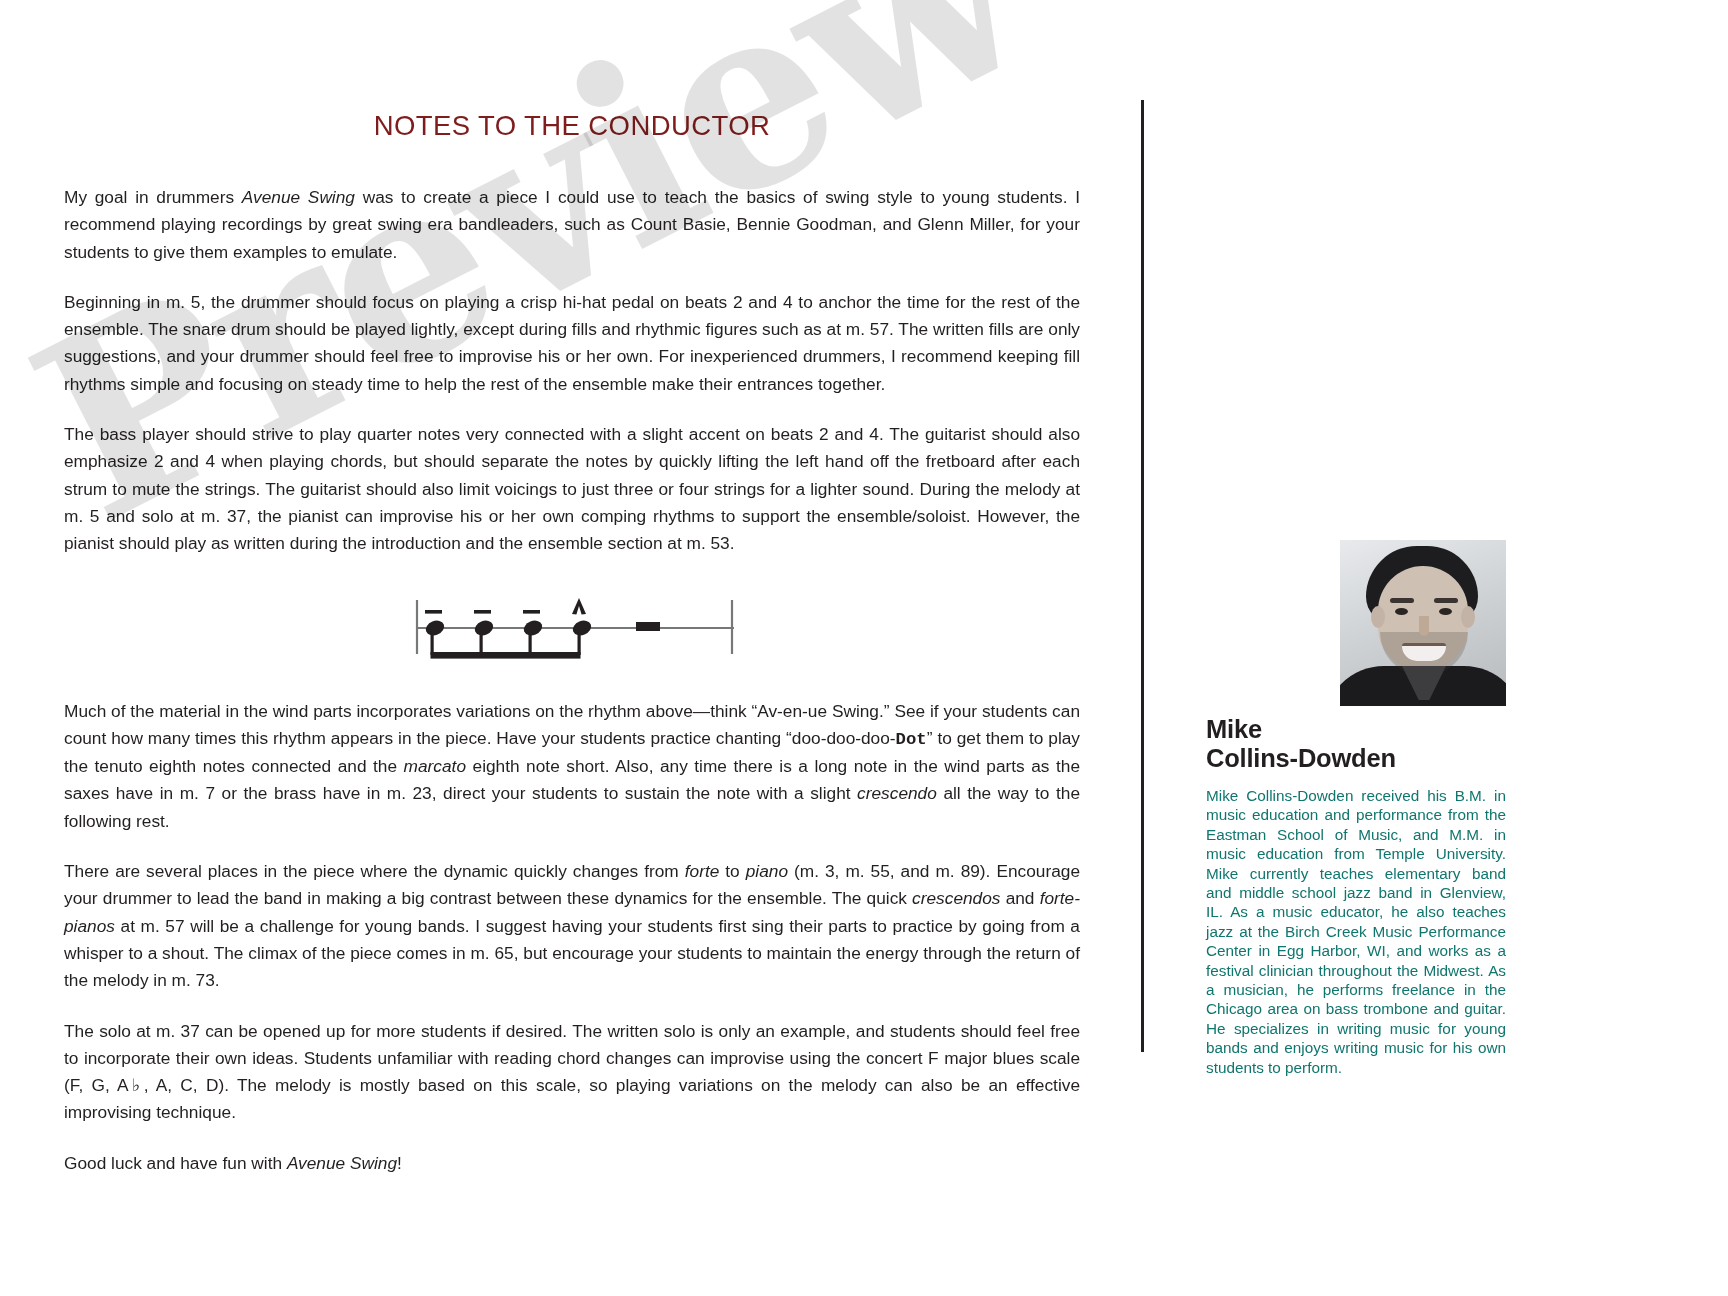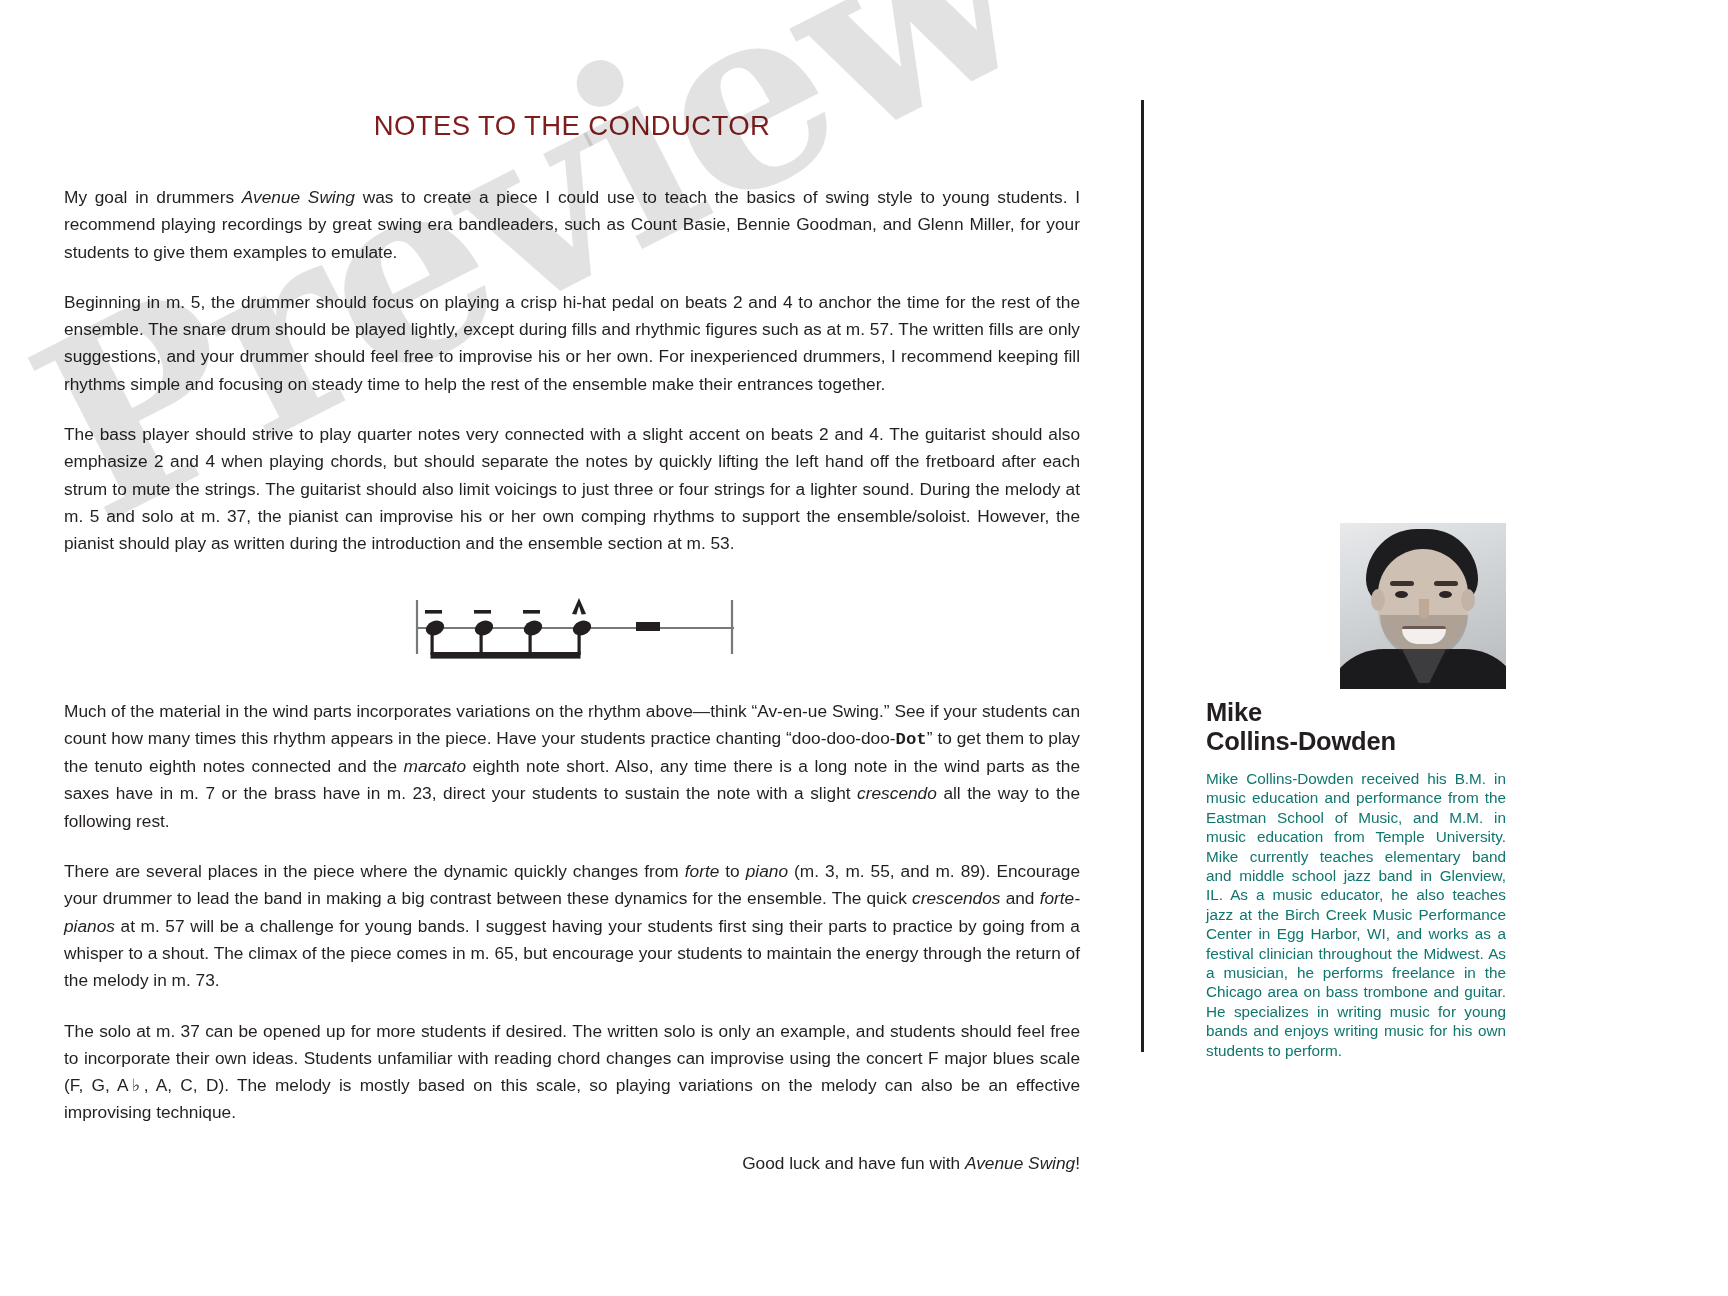--- a/index.html
+++ b/index.html
@@ -64,21 +64,21 @@
     color: #7f1d1d;
   }
   .body-para {
     font-size: 17.3px;
     line-height: 27.3px;
     text-align: justify;
     margin: 0 0 23px 0;
     color: #231f20;
     hyphens: none;
   }
-  .body-para.last-left { text-align: right; }
+  .body-para.last-left { text-align: left; }
   em { }
   strong { font-weight: 700; font-family: Liberation Mono, monospace; }
 
   .signature {
     text-align: right;
     font-size: 17.3px;
     line-height: 27.3px;
     margin: 30px 0 0 0;
     color: #231f20;
   }
@@ -98,21 +98,21 @@
     top: 100px;
     width: 2.5px;
     height: 952px;
     background: #231f20;
   }
 
   
   #sidebar {
     position: absolute;
     left: 1206px;
-    top: 523px;
+    top: 540px;
     width: 300px;
   }
   #composer-photo {
     width: 166px;
     height: 166px;
     margin-left: 134px;
     position: relative;
     overflow: hidden;
     background: #cfd2d4;
   }

